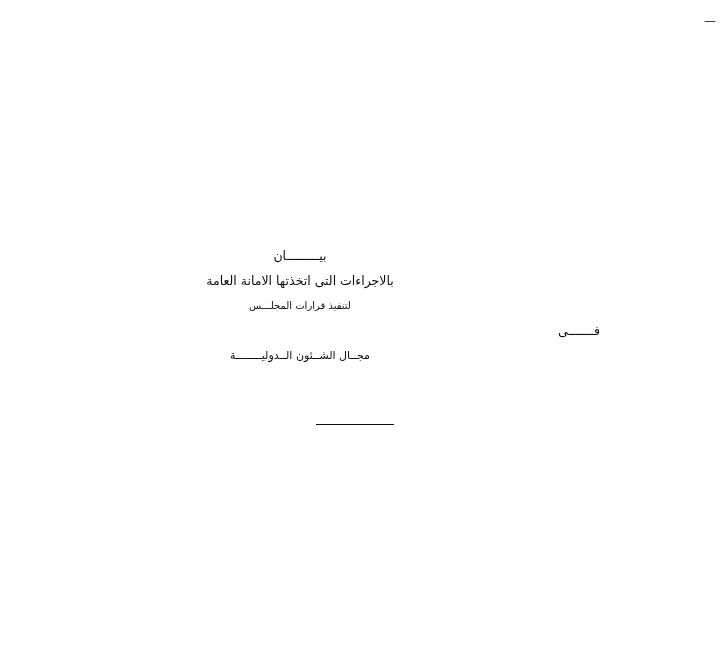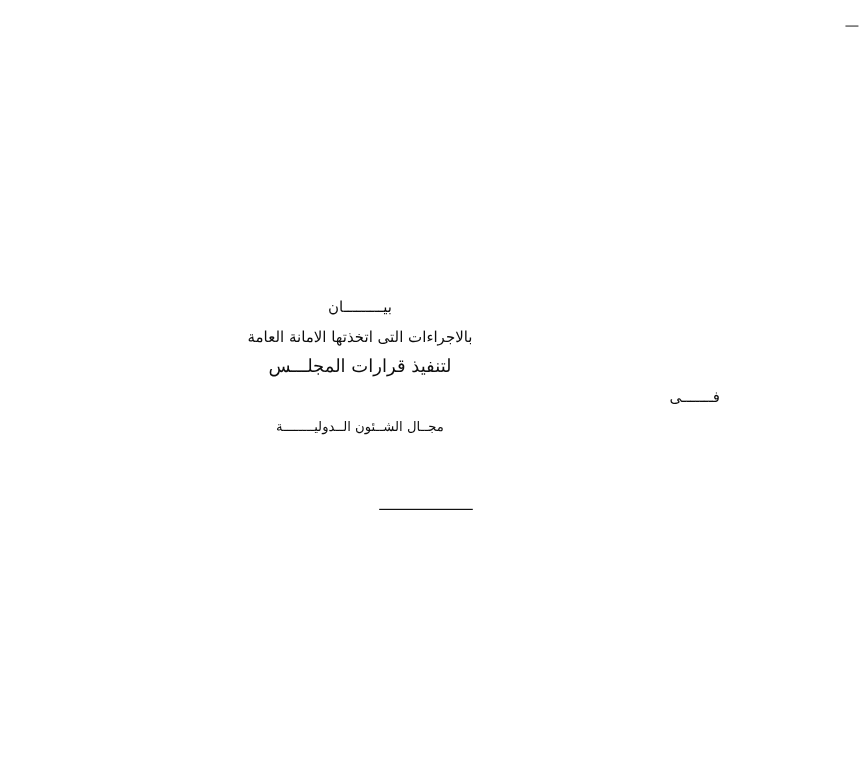--- a/index.html
+++ b/index.html
@@ -37,21 +37,21 @@
   }
   .title-line {
     font-size: 12.5px;
     line-height: 25px;
     color: #0d0d0d;
     letter-spacing: 0.4px;
     white-space: nowrap;
   }
   .title-line.l1 { letter-spacing: 0.6px; }
   .title-line.l2 { font-size: 12.5px; }
-  .title-line.l3 { font-size: 15px; }
+  .title-line.l3 { font-size: 10px; }
   .title-line.l4 { font-size: 12.5px; text-align: right; }
   .title-line.l5 { font-size: 11px; }
   .rule {
     position: absolute;
     top: 424px;
     left: 316px;
     width: 78px;
     height: 0;
     border-top: 1.6px solid #111111;
   }

